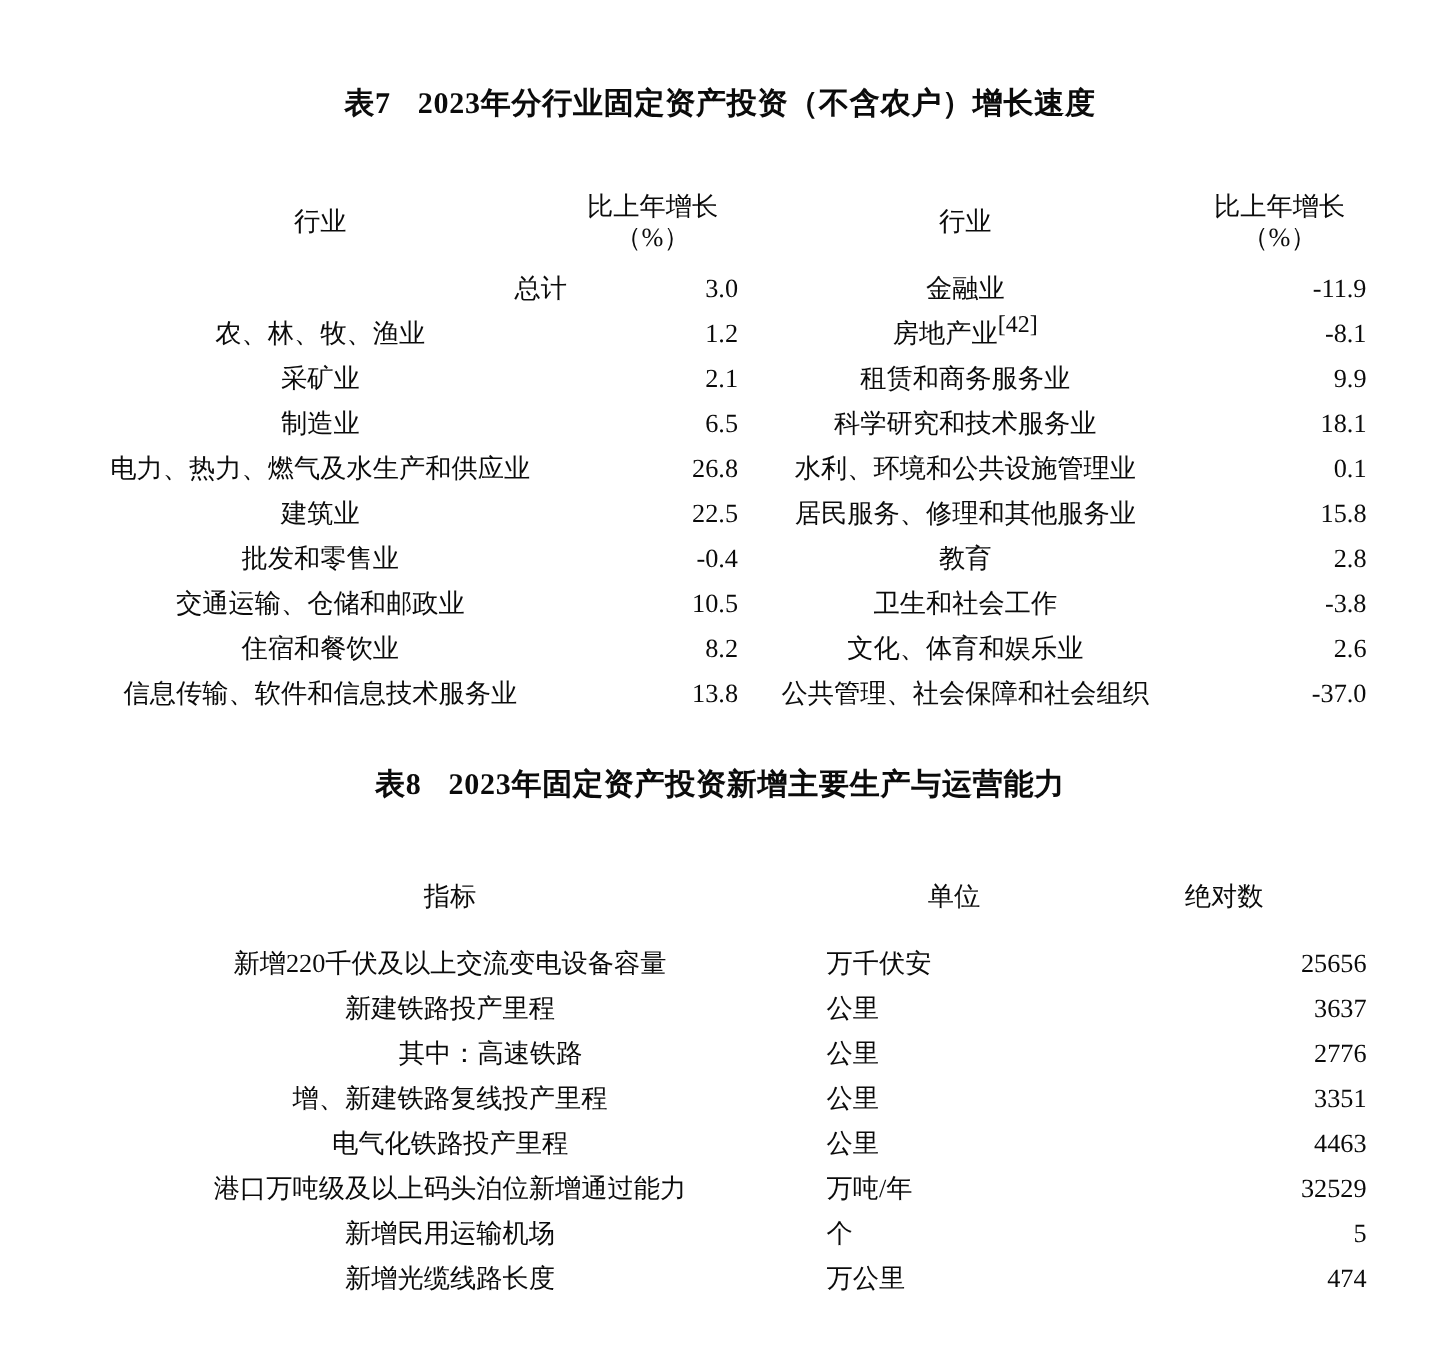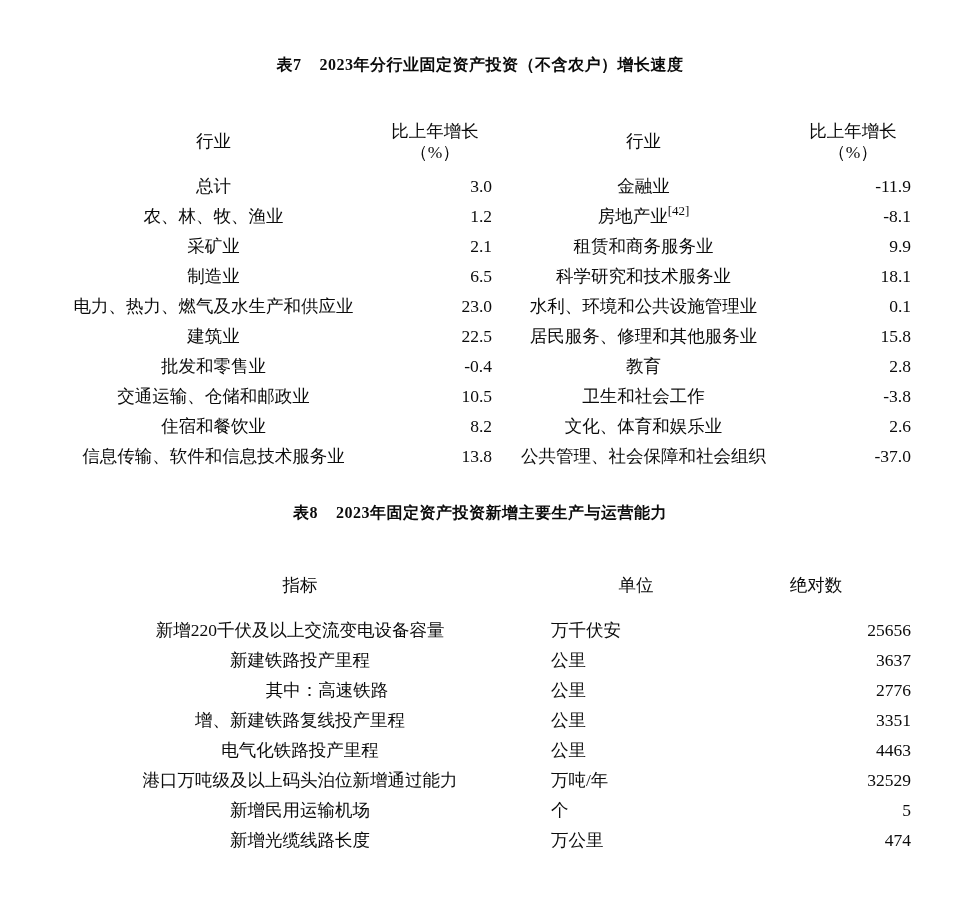--- a/index.html
+++ b/index.html
@@ -19,21 +19,21 @@
     position: relative;
     width: 960px;
     height: 905px;
     box-sizing: border-box;
   }
 
   
   .caption {
     text-align: center;
     font-weight: bold;
-    font-size: 16px;
+    font-size: 20px;
     letter-spacing: 0.5px;
   }
   .caption .cap-num {
     margin-right: 18px;
   }
   #caption-7 { margin-top: 55px; }
   #caption-8 { margin-top: 32px; }
 
   
   .tbl-wrap {
@@ -82,35 +82,35 @@
   table.stat tbody td {
     height: 30px;
     line-height: 30px;
   }
   td.label {
     text-align: center;
     padding-left: 8px;
     white-space: nowrap;
   }
   td.label.center {
-    text-align: center;
+    text-align: right;
     padding-left: 0;
   }
   td.label.indent {
     padding-left: 54px;
   }
   td.num {
     text-align: right;
     padding-right: 28px;
     font-family: "Liberation Serif", "DejaVu Serif", serif;
   }
   td.unit {
   }
   sup.fn {
-    font-size: 13px;
+    font-size: 16px;
     vertical-align: super;
     line-height: 0;
   }
 
   
   #table-7 col.c-ind-l { width: 329px; }
   #table-7 col.c-val-l { width: 114px; }
   #table-7 col.c-ind-r { width: 303px; }
   #table-7 col.c-val-r { width: 116px; }
 
@@ -173,21 +173,21 @@
             <td class="num vline">9.9</td>
           </tr>
           <tr>
             <td class="label">制造业</td>
             <td class="num vline">6.5</td>
             <td class="label vline">科学研究和技术服务业</td>
             <td class="num vline">18.1</td>
           </tr>
           <tr>
             <td class="label">电力、热力、燃气及水生产和供应业</td>
-            <td class="num vline">23.0</td>
+            <td class="num vline">26.8</td>
             <td class="label vline">水利、环境和公共设施管理业</td>
             <td class="num vline">0.1</td>
           </tr>
           <tr>
             <td class="label">建筑业</td>
             <td class="num vline">22.5</td>
             <td class="label vline">居民服务、修理和其他服务业</td>
             <td class="num vline">15.8</td>
           </tr>
           <tr>

